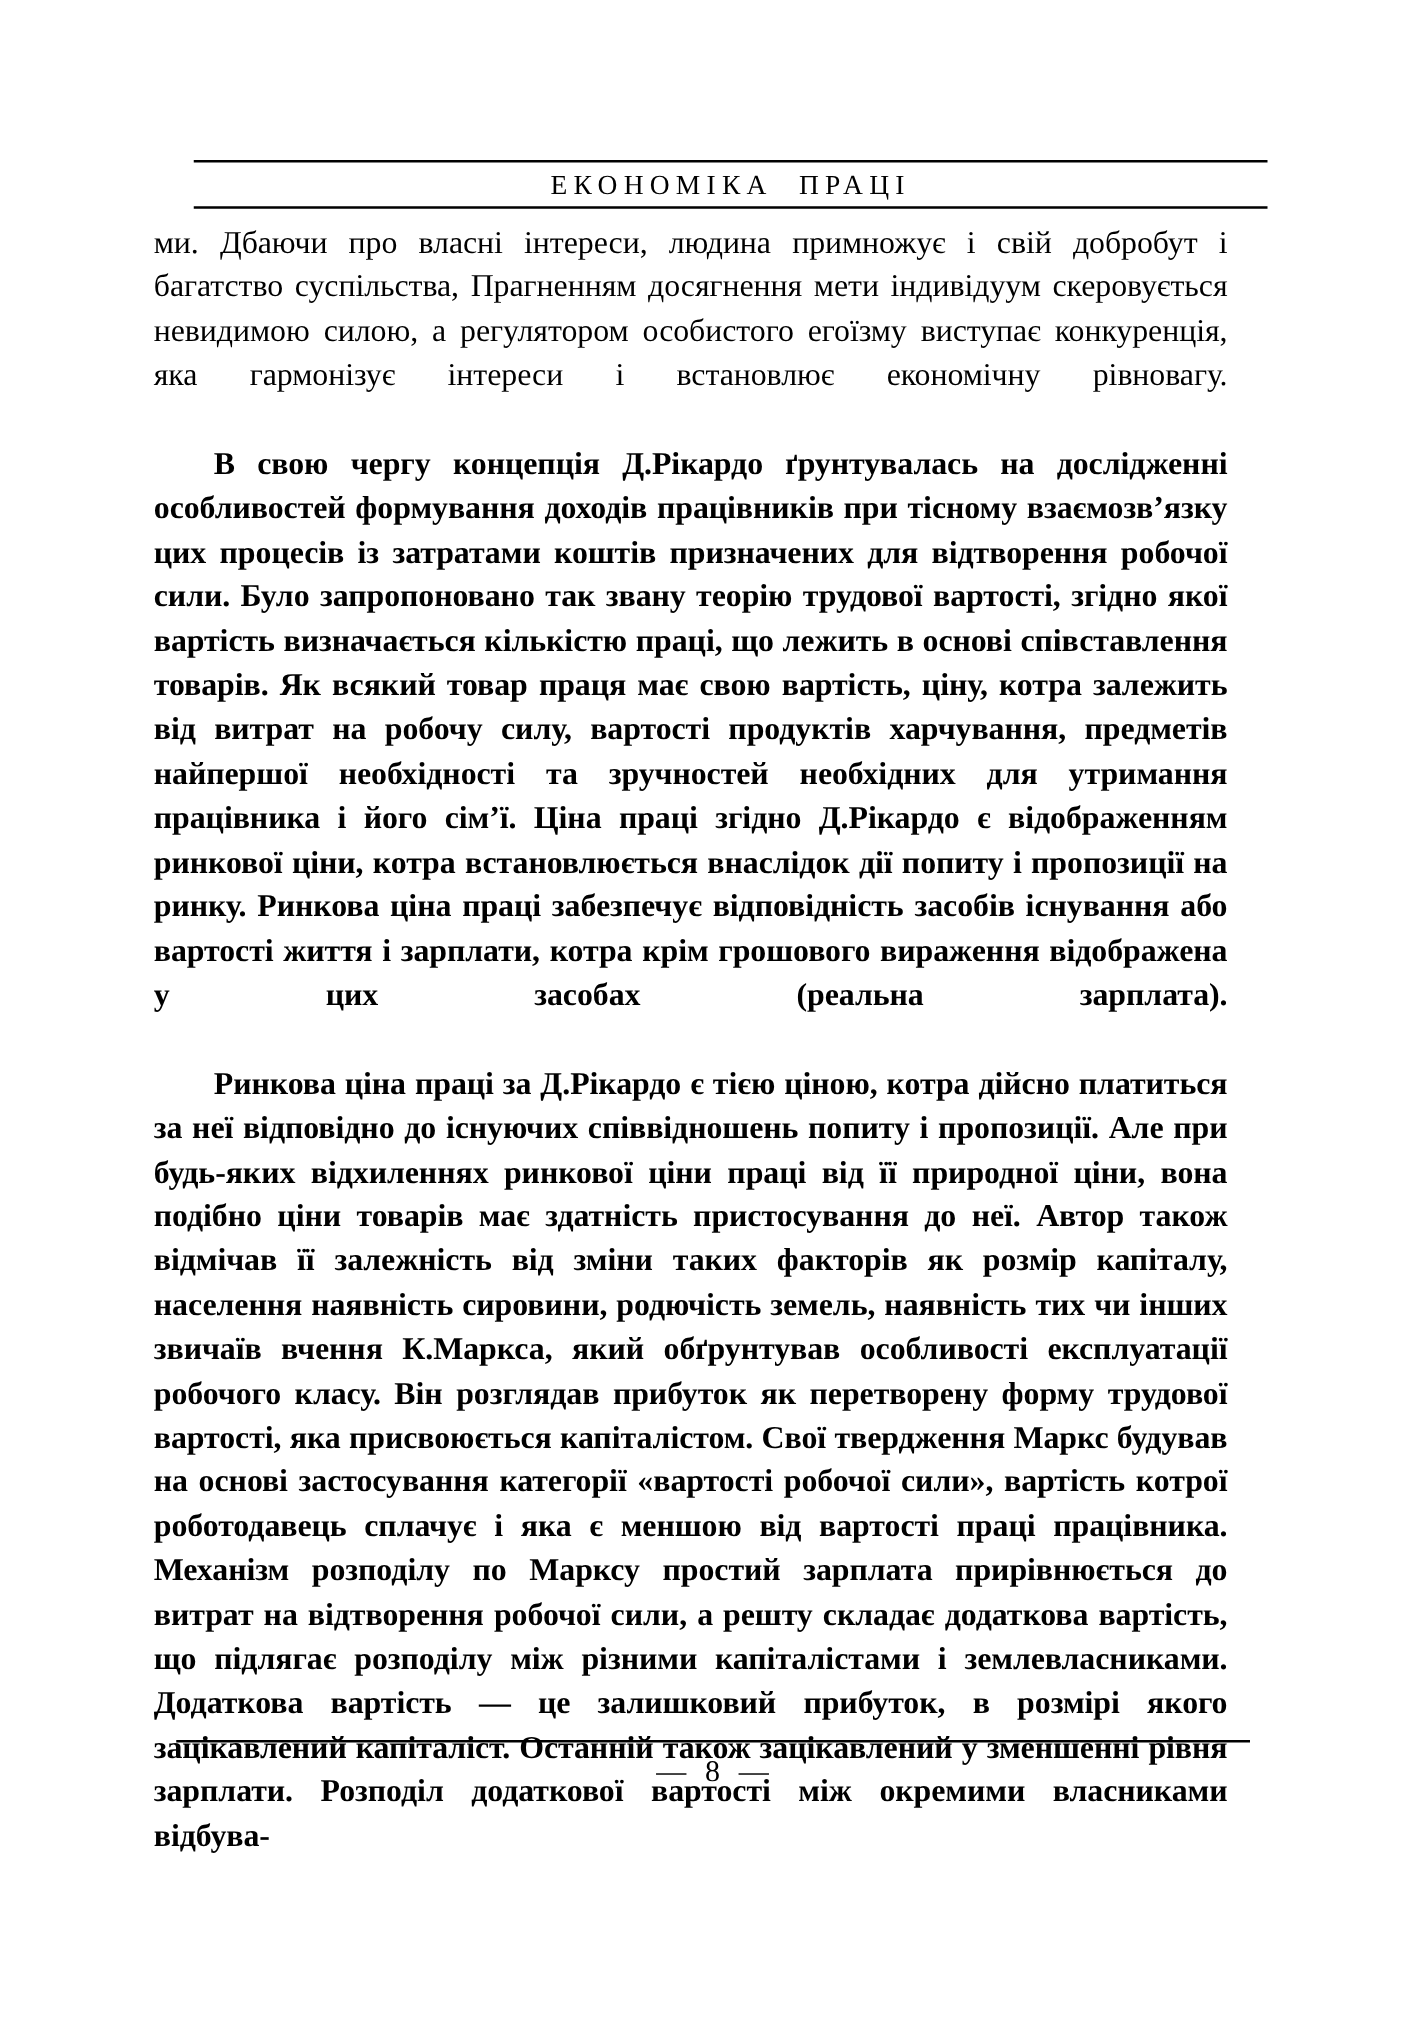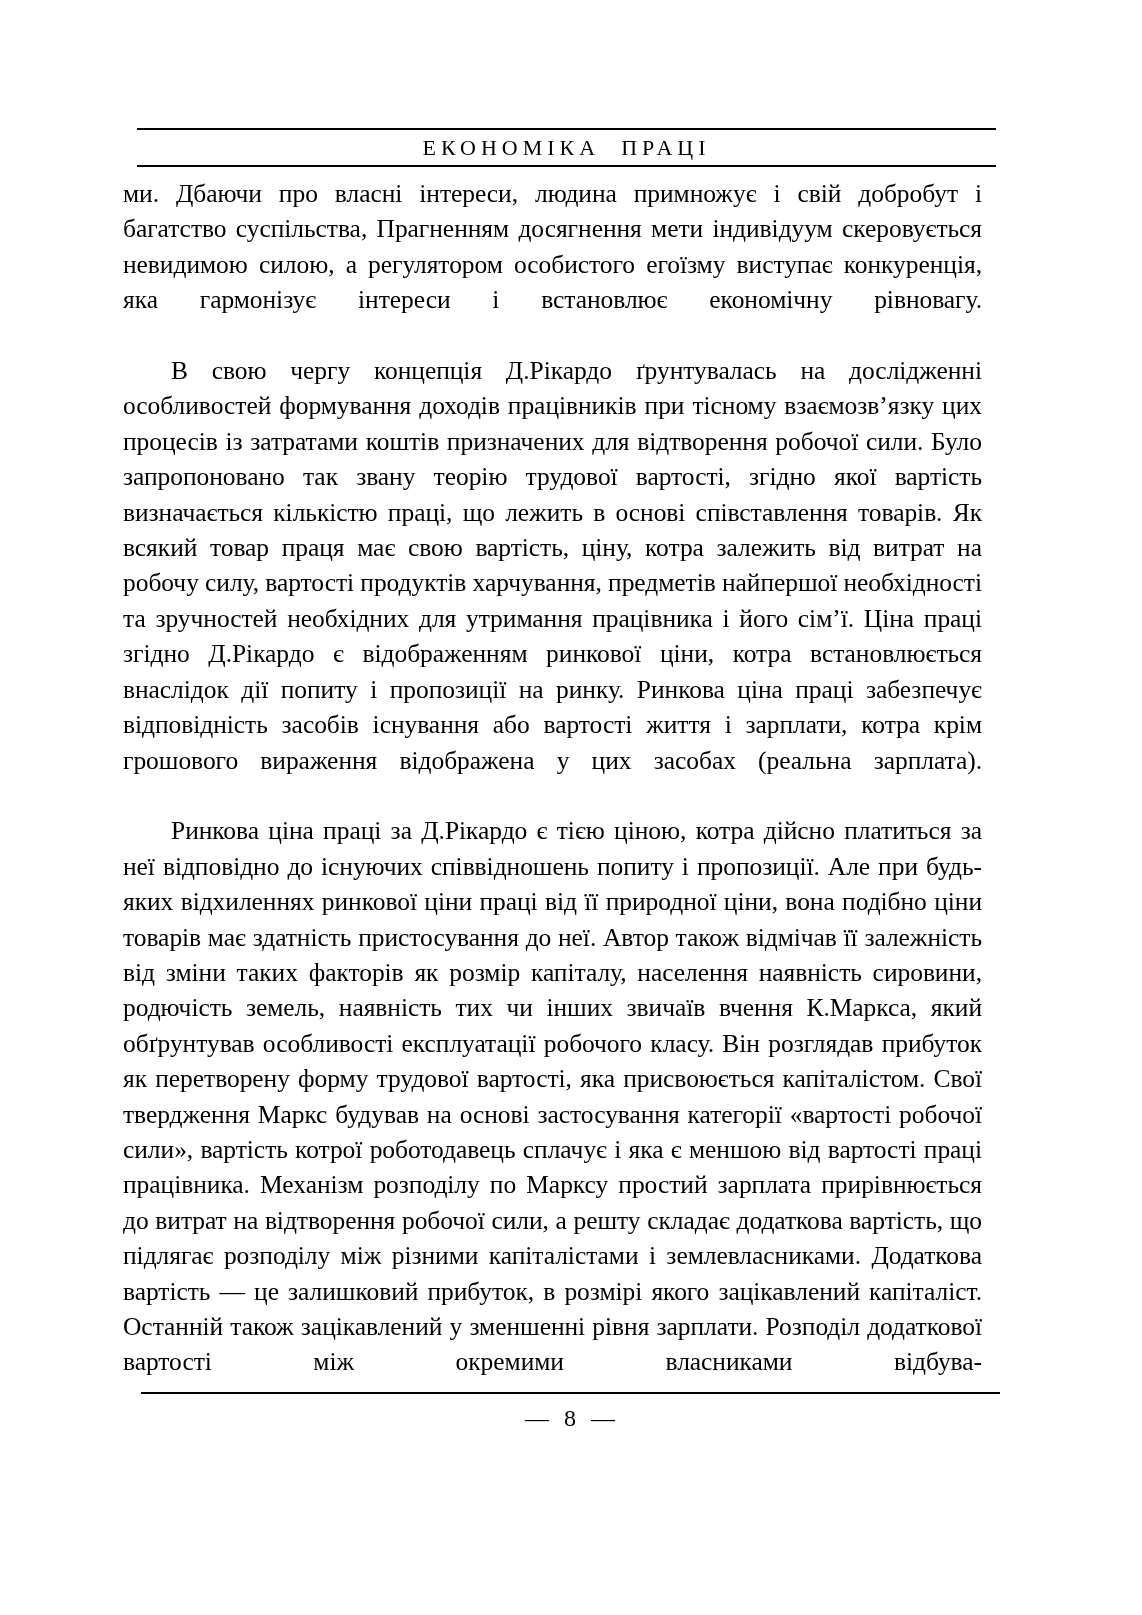--- a/index.html
+++ b/index.html
@@ -15,21 +15,21 @@
     background: #ffffff;
     margin: 0 auto;
     overflow: hidden;
     font-family: "Liberation Serif", "DejaVu Serif", serif;
     color: #000000;
   }
 
   
   .running-head {
     position: absolute;
-    left: 137px;
+    left: 155px;
     top: 128px;
     width: 859px;
   }
 
   .rule {
     width: 100%;
     height: 2px;
     background: #000000;
     border: 0;
     margin: 0;
@@ -61,20 +61,21 @@
     text-justify: inter-word;
     font-family: "Liberation Serif", "DejaVu Serif", serif;
     -webkit-hyphens: none;
     hyphens: none;
     word-spacing: -0.2px;
     letter-spacing: -0.05px;
   }
 
   .para.indent {
     text-indent: 48px;
+    font-weight: bold;
   }
 
   
   .para::after {
     content: "";
     display: inline-block;
     width: 100%;
   }
 
   

